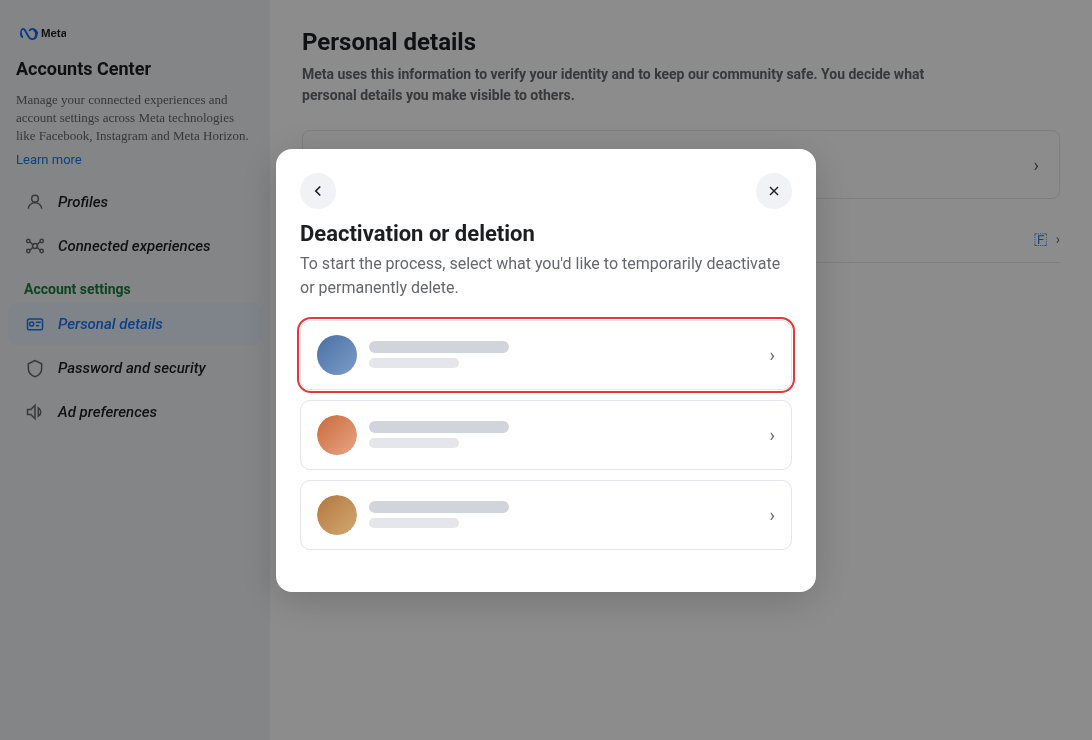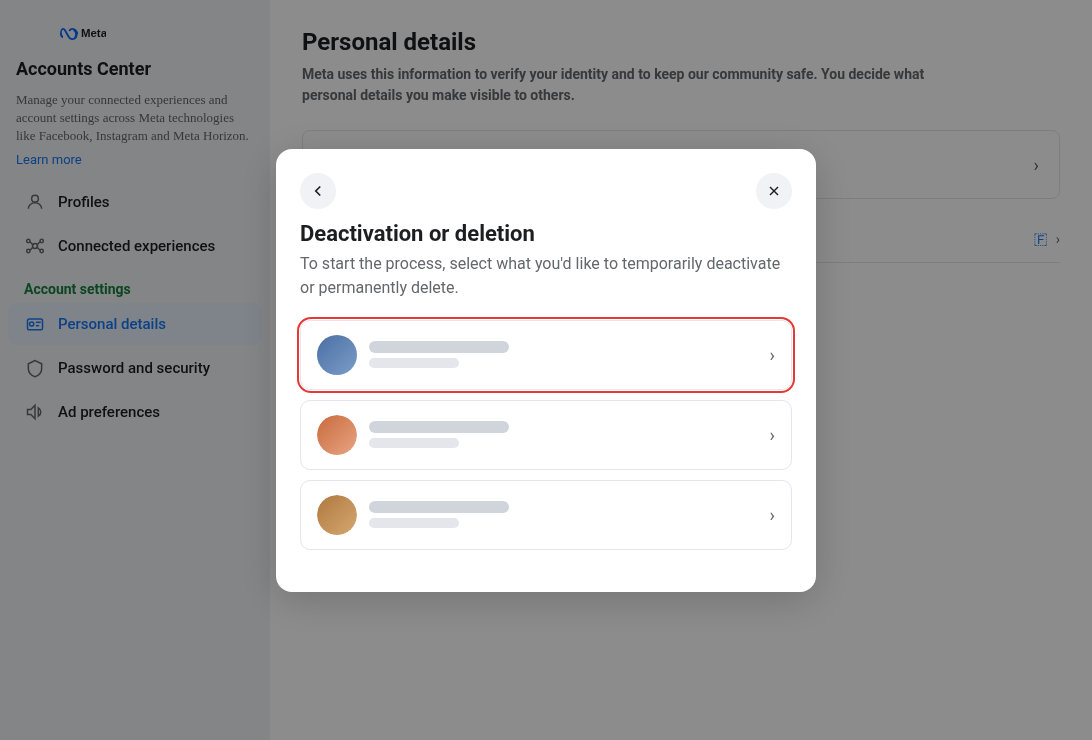--- a/index.html
+++ b/index.html
@@ -18,21 +18,20 @@
       min-width: 270px;
       background: #f0f2f5;
       padding: 16px 0;
       height: 740px;
       overflow-y: auto;
     }
 
     .meta-logo {
       display: flex;
       padding: 8px 16px 12px 16px;
-      margin-left: 40px;
     }
 
     .meta-logo svg {
       width: 50px;
       height: 18px;
     }
 
     .sidebar-title {
       font-size: 18px;
       font-weight: 700;
@@ -61,20 +60,21 @@
       display: flex;
       align-items: center;
       gap: 12px;
       padding: 10px 16px;
       cursor: pointer;
       border-radius: 8px;
       margin: 2px 8px;
       color: #1c1e21;
       font-size: 15px;
       font-weight: 500;
+      font-style: italic;
     }
 
     .sidebar-nav-item.active {
       background: #e7f0fd;
       color: #1877f2;
     }
 
     .sidebar-nav-item .nav-icon {
       width: 22px;
       height: 22px;

